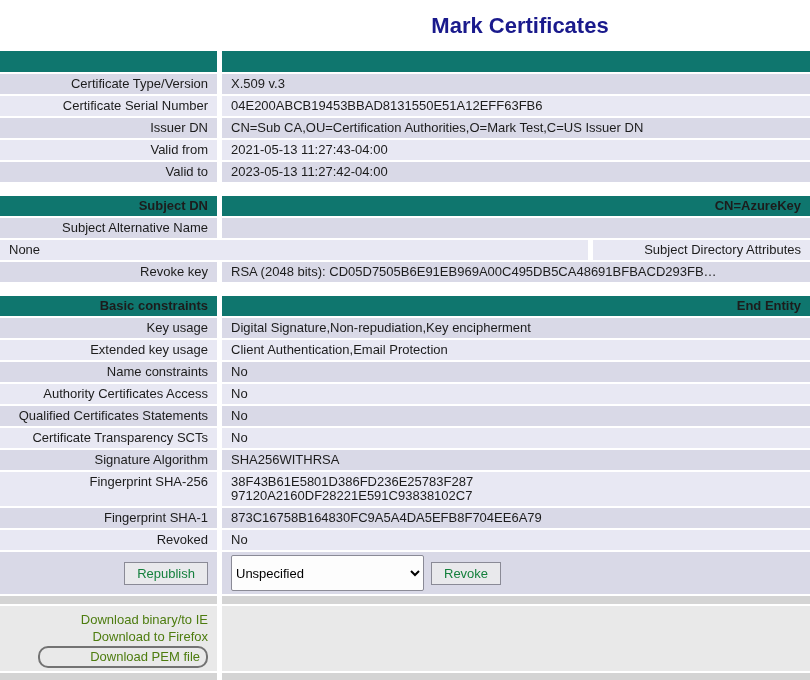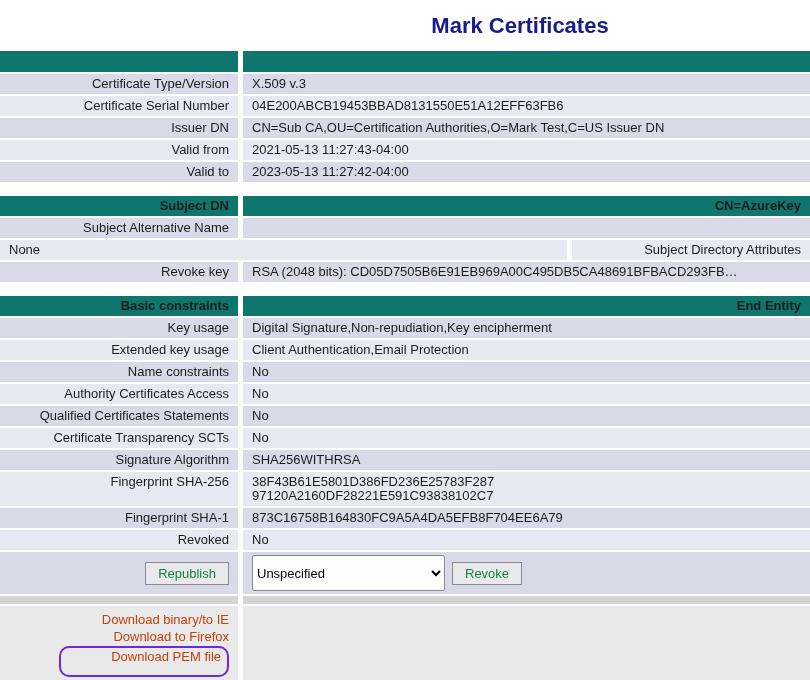--- a/index.html
+++ b/index.html
@@ -31,21 +31,21 @@
     display: flex;
     column-gap: 5px;
   }
   .cell {
     min-height: 20px;
     padding: 3px 9px;
     line-height: 14px;
   }
   .label {
     flex: none;
-    width: 238px;
+    width: 217px;
     text-align: right;
   }
   .value { flex: 1; }
   .r-dark  .cell { background: #d9d9e7; }
   .r-light .cell { background: #e8e8f3; }
   .r-head  .cell { background: #0f766e; font-weight: bold; text-align: right; }
   .r-gray  .cell { background: #d4d4d4; }
   .sec-gap { margin-top: 12px; }
   .thin .cell { min-height: 8px; padding: 0 9px; }
   .top-spacer .cell { min-height: 21px; }
@@ -74,30 +74,30 @@
     border-radius: 2px;
   }
 
   .download-row .cell { background: #e9e9e9; min-height: 52px; }
   .download-cell {
     text-align: right;
     padding-top: 5px;
     line-height: 17px;
   }
   a.link, .link {
-    color: #c2410c;
+    color: #4d7c0f;
     text-decoration: none;
     cursor: pointer;
     margin-left: 44px;
   }
   .pem-ring {
     display: inline-block;
-    border: 2px solid #6d28d9;
+    border: 2px solid #737373;
     border-radius: 10px;
-    padding: 0 6px 10px 6px;
+    padding: 0 6px 1px 6px;
     margin-top: 1px;
   }
   .back-row .cell { background: #eaeaef; }
 </style>
 </head>
 <body>
 
 <div class="page">
 
   <div class="header">

